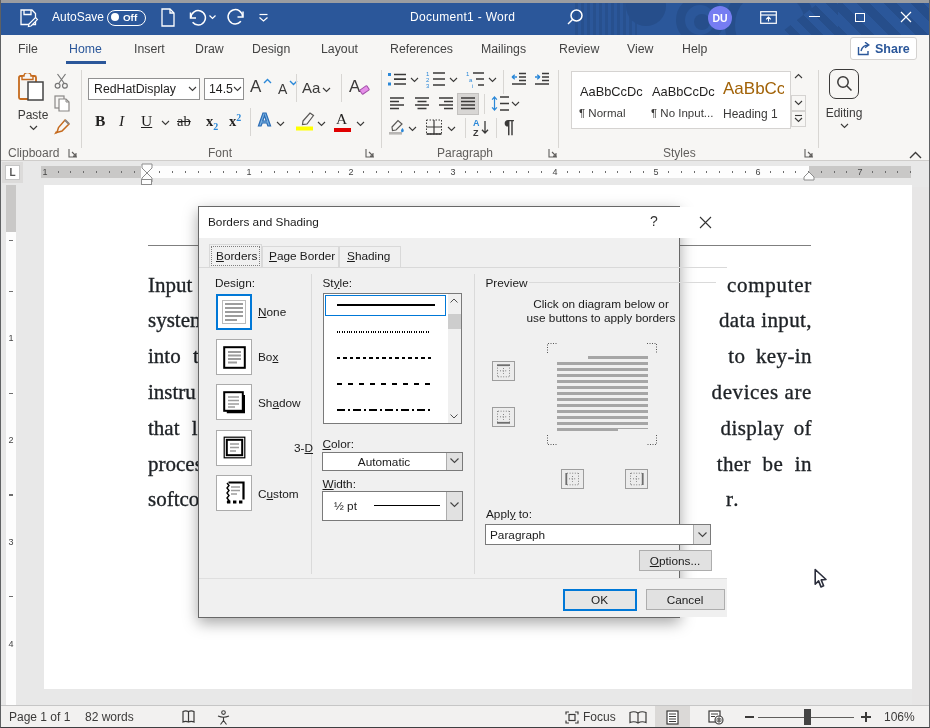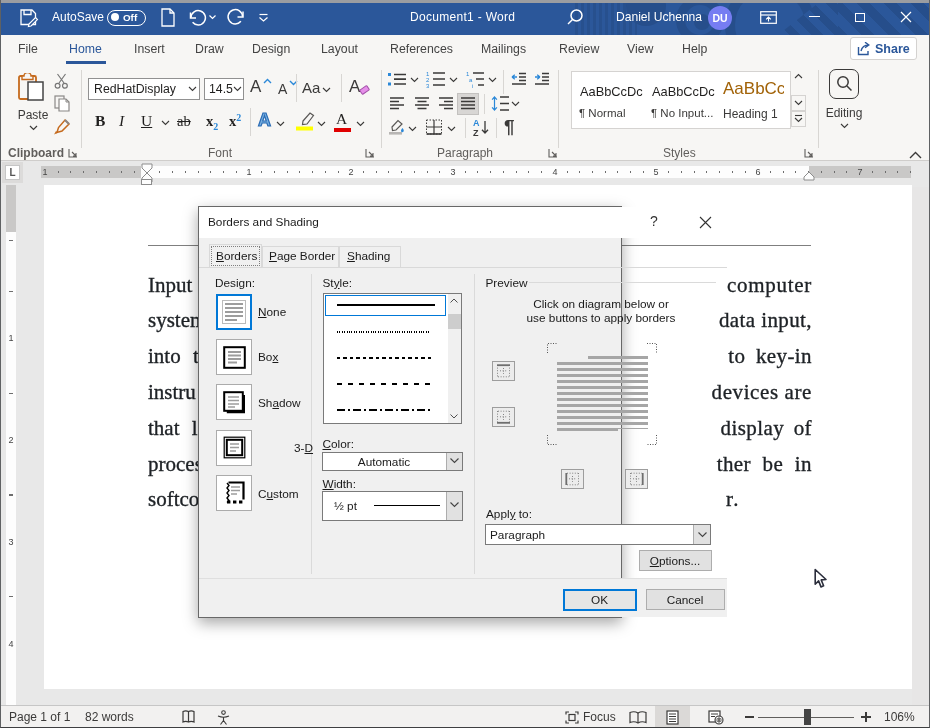--- a/index.html
+++ b/index.html
@@ -18,21 +18,21 @@
 .gsep { position:absolute; top:6px; height:78px; width:1px; background:#d8d6d3; }
 .glabel { position:absolute; top:82px; font-size:12px; color:#605e5c; }
 .launcher { position:absolute; top:84px; width:10px; height:10px; }
 
 #rulerrow { position:absolute; left:0; top:161px; width:930px; height:26px; background:#e8e8e8; }
 
 #docarea { position:absolute; left:0; top:187px; width:930px; height:518px; background:#e8e8e8; }
 #page { position:absolute; left:44px; top:-2px; width:868px; height:504px; background:#ffffff; }
 .dline { position:absolute; font-family:"Liberation Serif", serif; font-size:21px; color:#1e2226; white-space:pre; -webkit-text-stroke:0.35px #1e2226; }
 
-#dlg { position:absolute; left:198px; top:206px; width:424px; height:412px; background:#f0f0f0; border:1px solid #686868; box-shadow:0 5px 14px rgba(0,0,0,0.35); }
+#dlg { position:absolute; left:198px; top:206px; width:482px; height:412px; background:#f0f0f0; border:1px solid #686868; box-shadow:0 5px 14px rgba(0,0,0,0.35); }
 .d12 { font-size:11.8px; color:#1a1a1a; }
 
 #statusbar { position:absolute; left:0; top:705px; width:930px; height:22px; background:#f2f1f0; border-top:1px solid #c6c6c6; }
 .pbtn { width:23px; height:20px; background:#ececec; border:1px solid #9d9d9d; }
 .st { position:absolute; font-size:12px; color:#3b3a39; line-height:22px; }
 #winborder { position:absolute; left:0; top:0; width:930px; height:728px; border-left:1px solid #5f6163; border-right:1px solid #5f6163; border-bottom:1px solid #3e3f41; pointer-events:none; z-index:99; }
 </style>
 </head>
 <body>
 <div id="titlebar">
@@ -77,21 +77,20 @@
   <svg class="abs" style="left:258px;top:13px;" width="11" height="9" viewBox="0 0 11 9">
     <path d="M1.5 1.5 h8" stroke="#fff" stroke-width="1.2"></path>
     <path d="M1.5 4.5 l4 3.5 4-3.5" fill="none" stroke="#fff" stroke-width="1.2"></path>
   </svg>
   <span class="tb-txt" style="left:410px;letter-spacing:0.3px;">Document1  -  Word</span>
 
   <svg class="abs" style="left:566px;top:8px;" width="19" height="19" viewBox="0 0 19 19">
     <circle cx="10.5" cy="7.5" r="5.5" fill="none" stroke="#fff" stroke-width="1.5"></circle>
     <path d="M6.5 11.5 L2 16" stroke="#fff" stroke-width="1.5"></path>
   </svg>
-  <span class="tb-txt" style="left:616px;font-size:12.1px;">Daniel Uchenna</span>
   <div class="abs" style="left:708px;top:5.5px;width:24px;height:24px;border-radius:50%;background:#767df2;color:#fff;font-size:10.5px;font-weight:bold;text-align:center;line-height:24px;">DU</div>
 
   <svg class="abs" style="left:760px;top:11px;" width="17" height="13" viewBox="0 0 17 13">
     <rect x="0.7" y="0.7" width="15.6" height="11.6" fill="none" stroke="#fff" stroke-width="1.2"></rect>
     <path d="M0.7 4 h15.6" stroke="#fff" stroke-width="1.2"></path>
     <path d="M8.5 10.5 v-4 m-2.4 1.8 l2.4-2.3 2.4 2.3" fill="none" stroke="#fff" stroke-width="1.1"></path>
   </svg>
   <div class="abs" style="left:809px;top:16px;width:11px;height:1.4px;background:#fff;"></div>
   <div class="abs" style="left:855px;top:12.5px;width:9.5px;height:9.5px;border:1.3px solid #fff;"></div>
   <svg class="abs" style="left:900px;top:11px;" width="12" height="12" viewBox="0 0 12 12">
@@ -117,21 +116,21 @@
       <path d="M4 9 c1-4 4-6 7.5-6 m-3.5-2.8 l3.8 2.8 -3.8 2.8" fill="none" stroke="#2b579a" stroke-width="1.4"></path>
     </svg>
     <span class="abs" style="left:24px;top:3.5px;font-size:12.5px;color:#2b579a;font-weight:bold;">Share</span>
   </div>
 </div>
 <div id="ribbon">
   <div class="gsep" style="left:81px;"></div>
   <div class="gsep" style="left:381px;"></div>
   <div class="gsep" style="left:558px;"></div>
   <div class="gsep" style="left:818px;"></div>
-  <div class="glabel" style="left:8px;font-weight:bold;">Clipboard</div>
+  <div class="glabel" style="left:8px;">Clipboard</div>
   <div class="glabel" style="left:208px;">Font</div>
   <div class="glabel" style="left:437px;">Paragraph</div>
   <div class="glabel" style="left:663px;">Styles</div>
   <svg class="launcher" style="left:68px;" width="10" height="10" viewBox="0 0 10 10">
       <path d="M1 1 v8 h8 M4 4 l4 4 m0-3 v3 h-3" fill="none" stroke="#605e5c" stroke-width="1.1"></path>
     </svg>
   <svg class="launcher" style="left:365px;" width="10" height="10" viewBox="0 0 10 10">
       <path d="M1 1 v8 h8 M4 4 l4 4 m0-3 v3 h-3" fill="none" stroke="#605e5c" stroke-width="1.1"></path>
     </svg>
   <svg class="launcher" style="left:548px;" width="10" height="10" viewBox="0 0 10 10">

